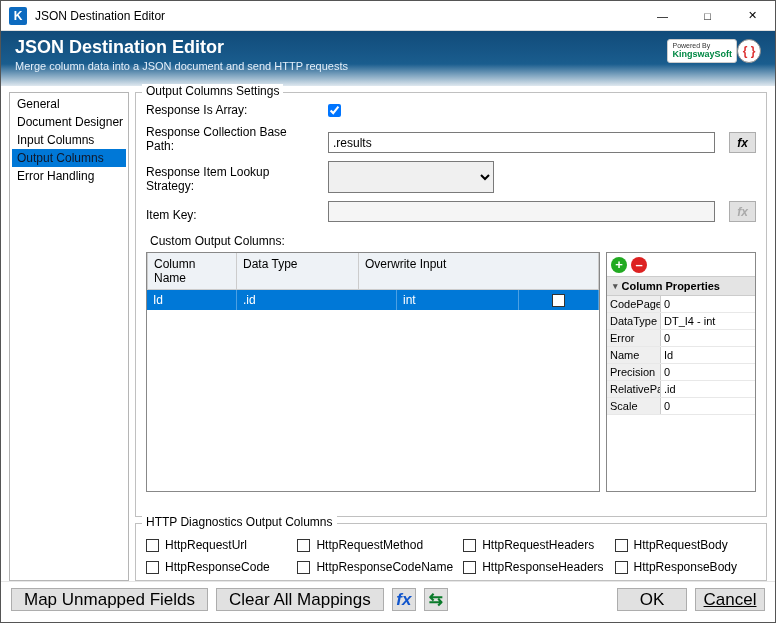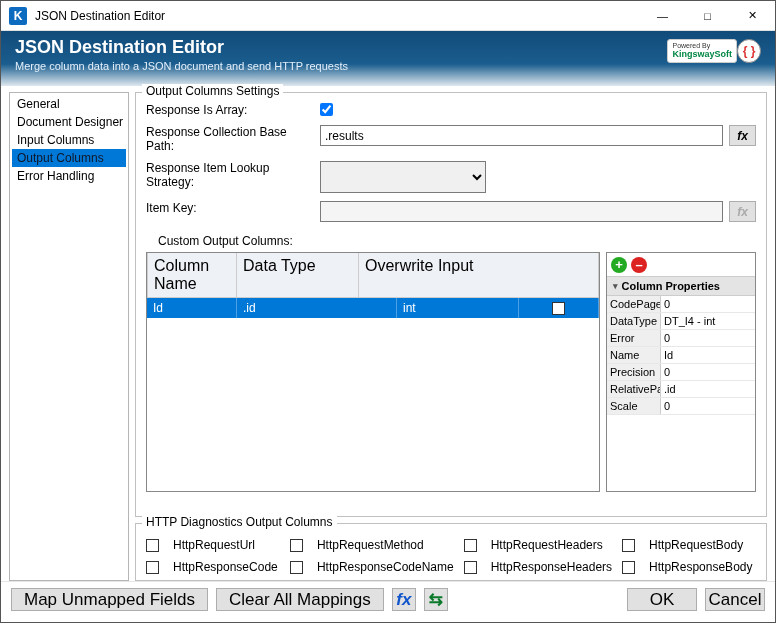--- a/index.html
+++ b/index.html
@@ -14,32 +14,32 @@
   .banner .logos { position: absolute; right: 14px; top: 8px; display: flex; align-items: center; }
   .logo-ks { background: #fff; border-radius: 3px; padding: 2px 4px; font-size: 9px; color: #084; font-weight: bold; line-height: 1.1; border:1px solid #ccc;}
   .logo-json { width: 24px; height: 24px; background: #fff; border-radius: 50%; border:1px solid #888; display:flex; align-items:center; justify-content:center; color:#d33; font-weight:bold; font-size:12px;}
   .main-area { display: flex; height: 495px; padding: 6px 8px 0 8px; gap: 6px; }
   .sidebar { width: 120px; border: 1px solid #b5b5b5; background: #fff; padding: 2px; }
   .sidebar .item { padding: 2px 5px; cursor: default; white-space: nowrap; overflow: hidden; }
   .sidebar .item.selected { background: #0078d7; color: #0f172a; }
   .content { flex: 1; display: flex; flex-direction: column; gap: 6px; }
   .groupbox { border: 1px solid #c0c0c0; padding: 10px 10px 6px 10px; position: relative; }
   .groupbox .legend { position: absolute; top: -9px; left: 6px; background: #fff; padding: 0 4px; font-size: 12px; }
-  .formrow { display: flex; align-items: flex-start; margin-bottom: 8px; gap: 6px; }
+  .formrow { display: flex; align-items: flex-end; margin-bottom: 8px; gap: 14px; }
   .formrow .lbl { width: 168px; }
   .formrow input[type=text] { flex: 1; height: 21px; border: 1px solid #7a7a7a; padding: 0 4px; font-family: inherit; font-size: 12px; }
   .formrow input[type=text][disabled] { background: #f5f5f5; color: #888; }
   .formrow select { height: 23px; border: 1px solid #7a7a7a; padding: 15px 4px; background: #f0f0f0; font-family: Liberation Sans, sans-serif; font-size: 15px; width: 166px; }
   .fx-btn { width: 27px; height: 21px; border: 1px solid #adadad; background: #e1e1e1; display: flex; align-items: center; justify-content: center; font-style: italic; font-size: 12px; font-weight: bold; }
   .fx-btn.disabled { color: #aaa; }
-  .section-label { margin: 4px 0 4px 12px; }
+  .section-label { margin: 4px 0 4px 4px; }
   .grid-and-props { display: flex; gap: 6px; height: 240px; }
   .grid { flex: 1; border: 1px solid #888; display: flex; flex-direction: column; background: #fff; }
   .grid-header { display: flex; background: #fff; border-bottom: 1px solid #ccc; }
-  .grid-header .gh { padding: 4px 6px; background: #eef2f6; border-right: 1px solid #ccc; font-size: 16px; }
+  .grid-header .gh { padding: 4px 6px; background: #eef2f6; border-right: 1px solid #ccc; font-size: 12px; }
   .gh-col1 { width: 90px; border-left: 1px solid #ccc; }
   .gh-col2 { width: 160px; }
   .gh-col3 { width: 122px; }
   .gh-col4 { flex: 1; text-align: left; }
   .grid-row { display: flex; height: 20px; align-items: center; }
   .grid-row.selected { background: #0078d7; color: #fff; }
   .grid-row .gc { padding: 2px 6px; border-right: 1px solid rgba(255,255,255,0.3); height: 100%; display: flex; align-items: center; }
   .gc-col1 { width: 90px; }
   .gc-col2 { width: 160px; }
   .gc-col3 { width: 122px; }
@@ -50,21 +50,21 @@
   .props-toolbar { height: 24px; display: flex; align-items: center; padding: 2px 4px; gap: 4px; border-bottom: 1px solid #ccc; }
   .icon-add { width: 16px; height: 16px; border-radius: 50%; background: #2a2; display: flex; align-items: center; justify-content: center; color: #fff; font-weight: bold; font-size: 13px; line-height: 1; }
   .icon-remove { width: 16px; height: 16px; border-radius: 50%; background: #d22; display: flex; align-items: center; justify-content: center; color: #fff; font-weight: bold; font-size: 13px; line-height: 1; }
   .props-header { background: #e4e4e4; padding: 3px 6px; font-weight: bold; border-bottom: 1px solid #ccc; display: flex; align-items: center; gap: 4px; font-size:11px; }
   .props-header .chev { font-size: 9px; color:#555; }
   .props-body { flex: 1; }
   .prop-row { display: flex; border-bottom: 1px solid #e8e8e8; font-size: 11px; }
   .prop-k { width: 54px; background: #efefef; padding: 2px 3px; border-right: 1px solid #ccc; overflow: hidden; white-space: nowrap; }
   .prop-v { flex: 1; padding: 2px 3px; overflow: hidden; white-space: nowrap; }
   .diag-grid { display: grid; grid-template-columns: repeat(4, 1fr); gap: 8px 10px; padding-top: 4px; }
-  .diag-item { display: flex; align-items: center; gap: 14px; }
+  .diag-item { display: flex; align-items: center; gap: 6px; }
   .diag-item .chk { width: 13px; height: 13px; border: 1px solid #333; }
   .bottom-bar { height: 36px; display: flex; align-items: center; padding: 0 10px; gap: 8px; border-top: 1px solid #e6e6e6; }
   .btn { height: 23px; padding: 0 12px; border: 1px solid #adadad; background: #e1e1e1; font-family: inherit; font-size: 17px; display: inline-flex; align-items: center; }
   .btn.icon { padding: 0; width: 24px; justify-content: center; }
   .spacer { flex: 1; }
   .small-icon-fx { font-style: italic; font-weight: bold; color:#15c; }
   .small-icon-map { color:#0a7a2a; font-weight:bold; }
 </style>
 </head>
 <body>
@@ -235,14 +235,14 @@
   <button class="btn">Map Unmapped Fields</button>
   <button class="btn">Clear All Mappings</button>
   <button class="btn icon">
       <span class="small-icon-fx">fx</span>
     </button>
   <button class="btn icon">
       <span class="small-icon-map">⇆</span>
     </button>
   <div class="spacer"></div>
   <button class="btn" style="width:70px;justify-content:center;">OK</button>
-  <button class="btn" style="width:60px;justify-content:center;">Cancel</button>
+  <button class="btn" style="width:70px;justify-content:center;text-decoration:underline;">Cancel</button>
 </div>
 
 </body></html>

